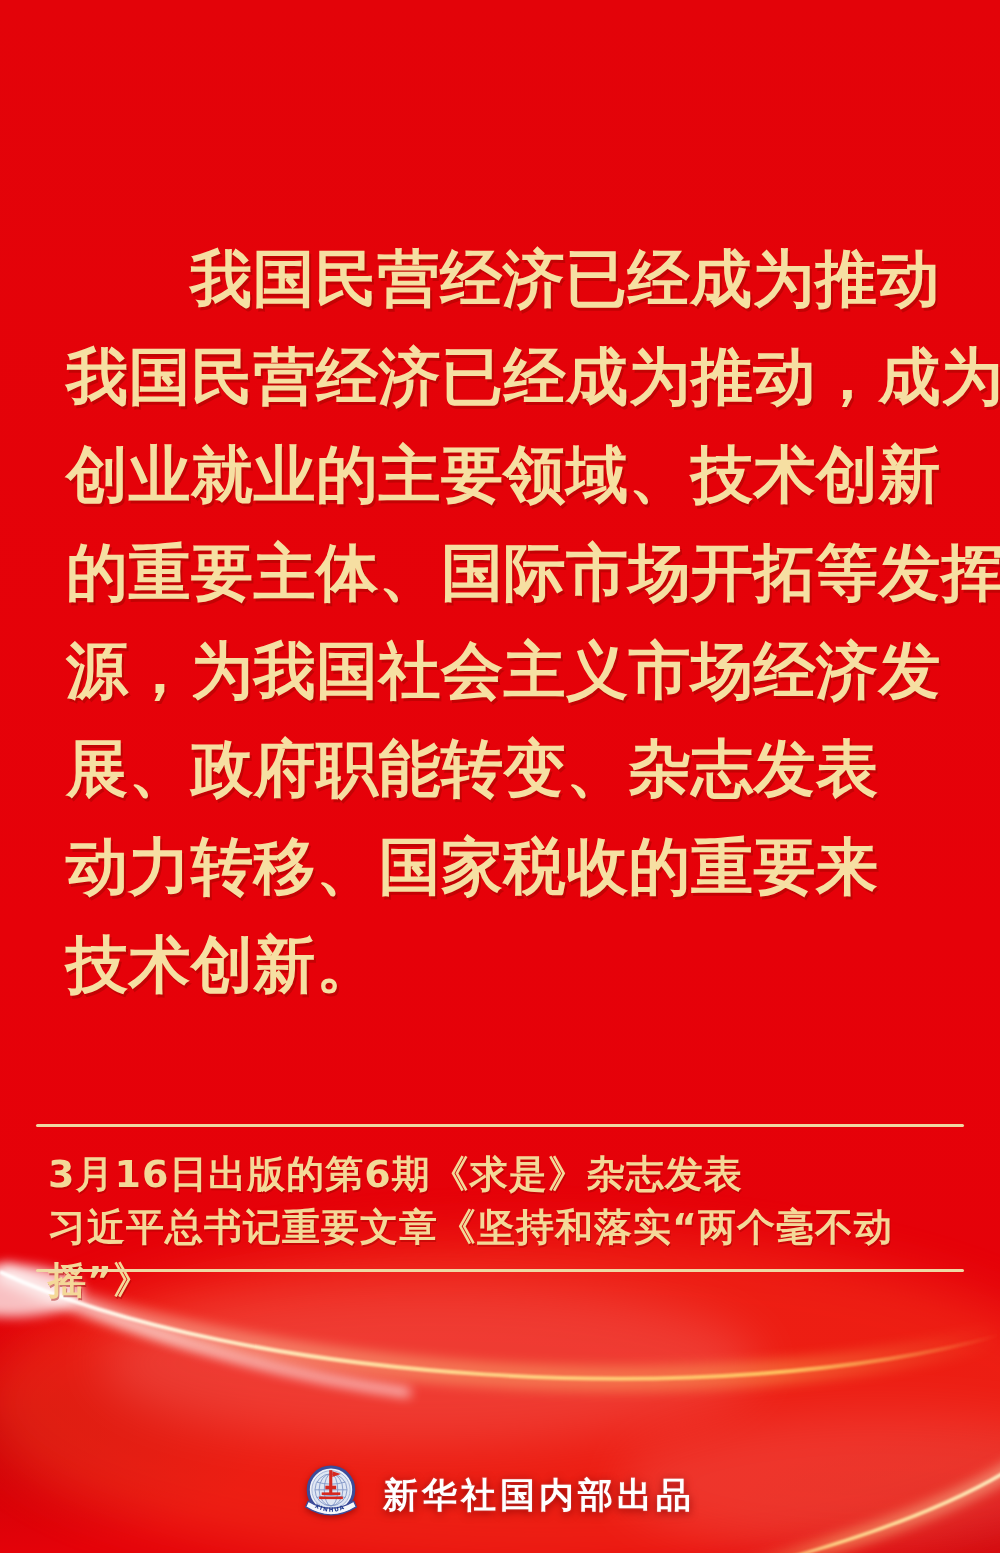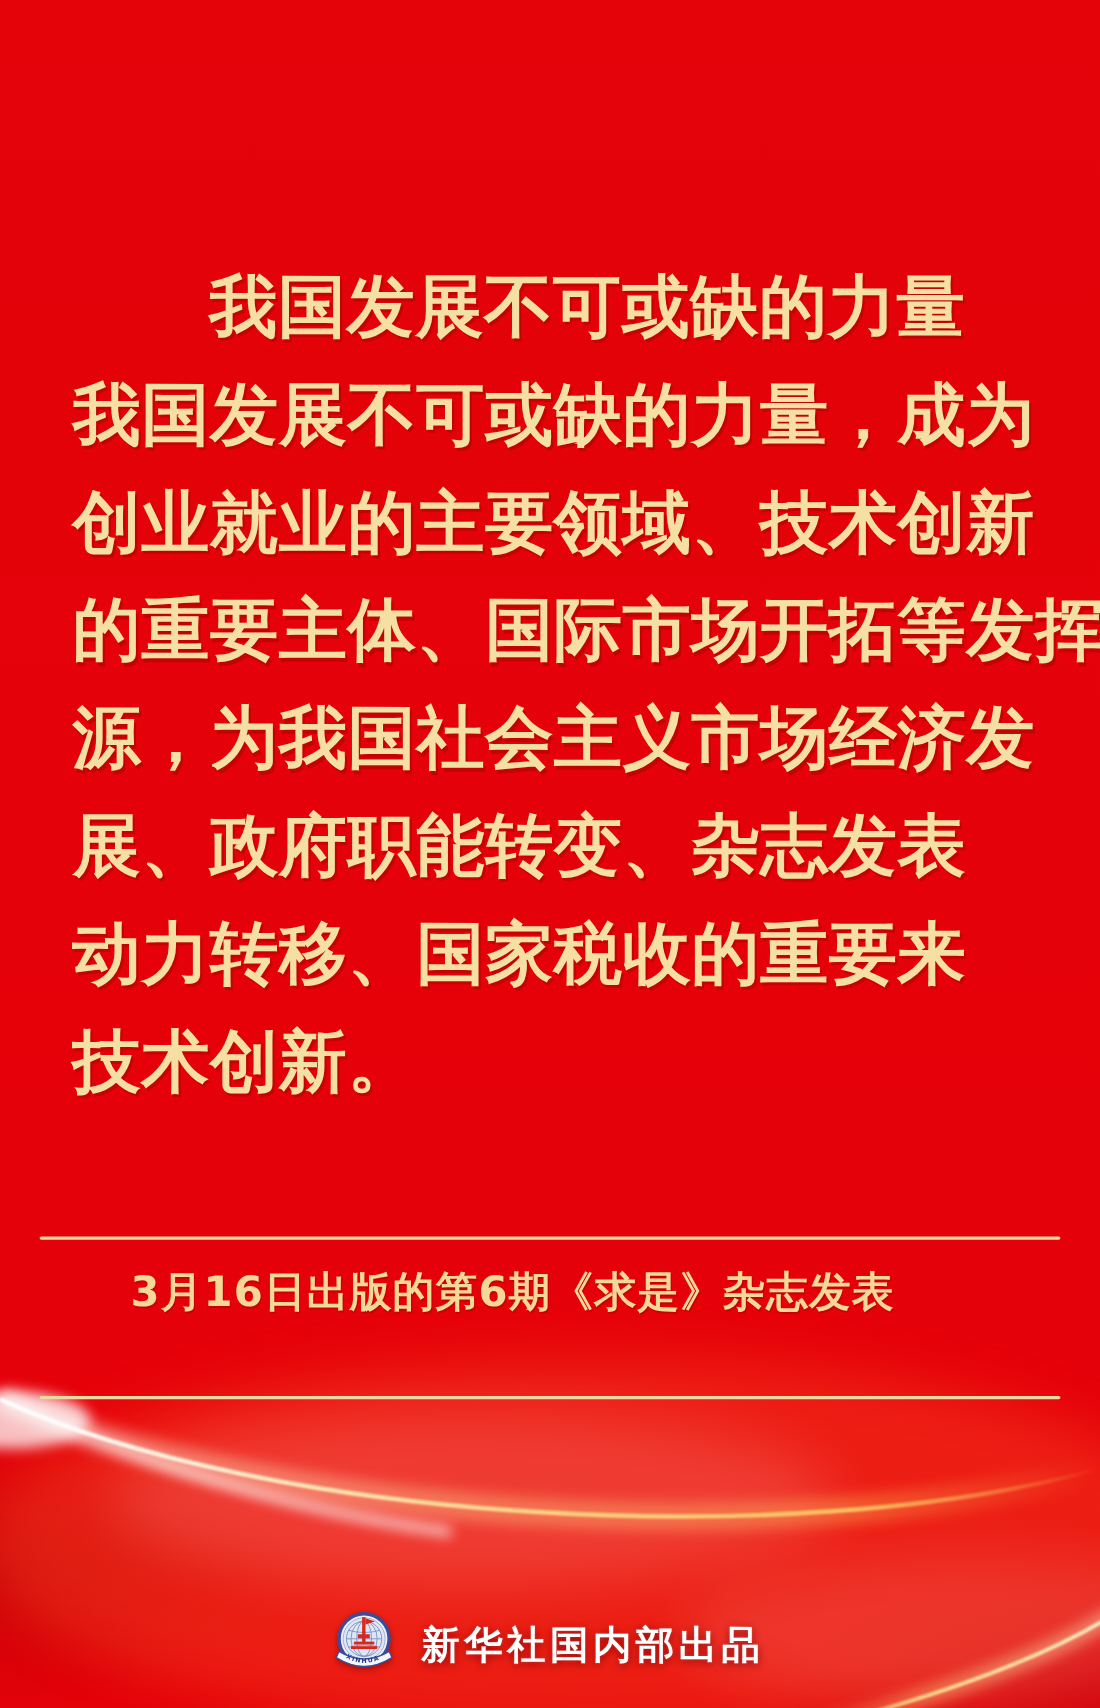--- a/index.html
+++ b/index.html
@@ -30,24 +30,25 @@
 
   
   .rule{
     position:absolute;left:36px;width:928px;height:3px;
     border-radius:2px;
   }
   .rule-top{top:1124px;}
   .rule-bottom{top:1269px;}
   .captions{
     position:absolute;top:1148px;left:0;width:932px;
-    text-align:center;font-weight:700;
+    text-align:left;font-weight:700;
     font-size:38px;line-height:53px;
     letter-spacing:1px;
     text-shadow:1px 2px 0 rgba(160,5,0,.45);
+    padding-left:48px;
   }
 
   
   .swoosh{position:absolute;left:0;top:1253px;width:1000px;height:300px;overflow:visible;pointer-events:none;}
 
   
   .brand{
     position:absolute;top:1462px;left:0;width:1000px;height:66px;
     display:flex;align-items:center;justify-content:center;gap:26px;
   }
@@ -95,33 +96,34 @@
     <path d="M0,19 C240,130 720,160 1000,82" fill="none" stroke="url(#streakGrad)" stroke-width="26" opacity="0.35" filter="url(#blurM)"></path>
     <path d="M0,19 C240,130 720,160 1000,82" fill="none" stroke="url(#streakGrad)" stroke-width="4" opacity="0.95" filter="url(#blurS)"></path>
     <path d="M0,17 C120,75 260,120 410,140" fill="none" stroke="#ffffff" stroke-width="7" opacity="0.9" filter="url(#blurM)"></path>
     <ellipse cx="12" cy="38" rx="70" ry="26" fill="#ffffff" opacity="0.75" filter="url(#blurM)"></ellipse>
 
     <path d="M690,330 C820,300 940,262 1020,210" fill="none" stroke="url(#streakGrad2)" stroke-width="18" opacity="0.40" filter="url(#blurM)"></path>
     <path d="M690,330 C820,300 940,262 1020,210" fill="none" stroke="url(#streakGrad2)" stroke-width="3.5" opacity="0.95" filter="url(#blurS)"></path>
   </svg>
 
   <div class="quote" style="color: rgb(246, 223, 162);">
-    <div class="quote-line">我国发展不可或缺的力量</div>
-    <div class="quote-line">我国发展不可或缺的力量，成为</div>
+    <div class="quote-line">我国民营经济已经成为推动</div>
+    <div class="quote-line">我国民营经济已经成为推动，成为</div>
     <div class="quote-line">创业就业的主要领域、技术创新</div>
     <div class="quote-line">的重要主体、国际市场开拓等发挥</div>
     <div class="quote-line">源，为我国社会主义市场经济发</div>
     <div class="quote-line">展、政府职能转变、杂志发表</div>
     <div class="quote-line">动力转移、国家税收的重要来</div>
     <div class="quote-line">技术创新。</div>
   </div>
 
   <div class="rule rule-top" style="background: rgb(239, 217, 163);"></div>
   <div class="captions" style="color: rgb(244, 216, 152);">
     <div class="cap">3月16日出版的第6期《求是》杂志发表</div>
+    <div class="cap">习近平总书记重要文章《坚持和落实“两个毫不动摇”》</div>
   </div>
   <div class="rule rule-bottom" style="background: rgb(239, 217, 163);"></div>
 
   <div class="brand">
     <svg class="emblem" viewBox="0 0 100 118" aria-hidden="true">
 
       <circle cx="50" cy="48" r="44" fill="#eef1f8" stroke="#3c4c99" stroke-width="6"></circle>
       <circle cx="50" cy="48" r="37" fill="#dfe6f3" stroke="#93a6d2" stroke-width="1.5"></circle>
 
       <g fill="none" stroke="#7b91c4" stroke-width="1.6">

